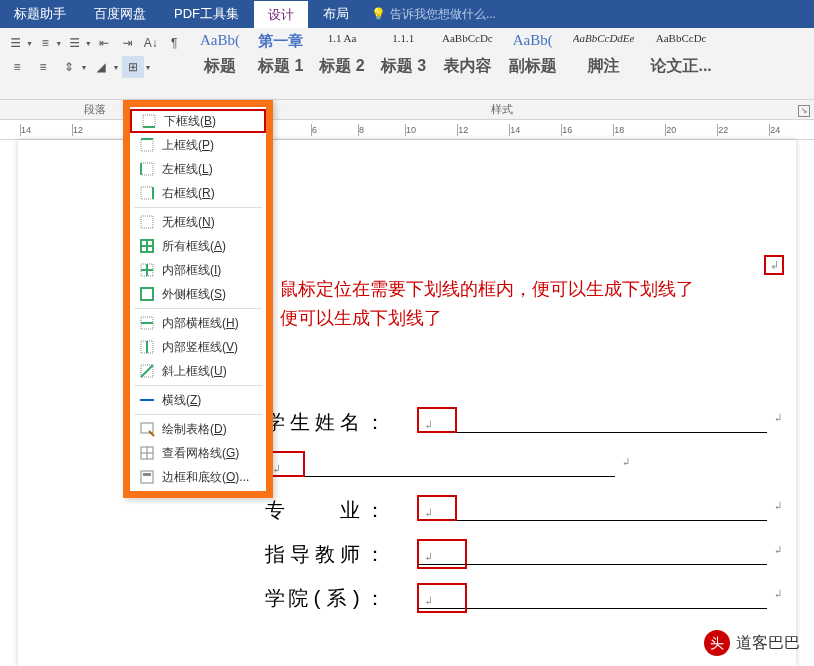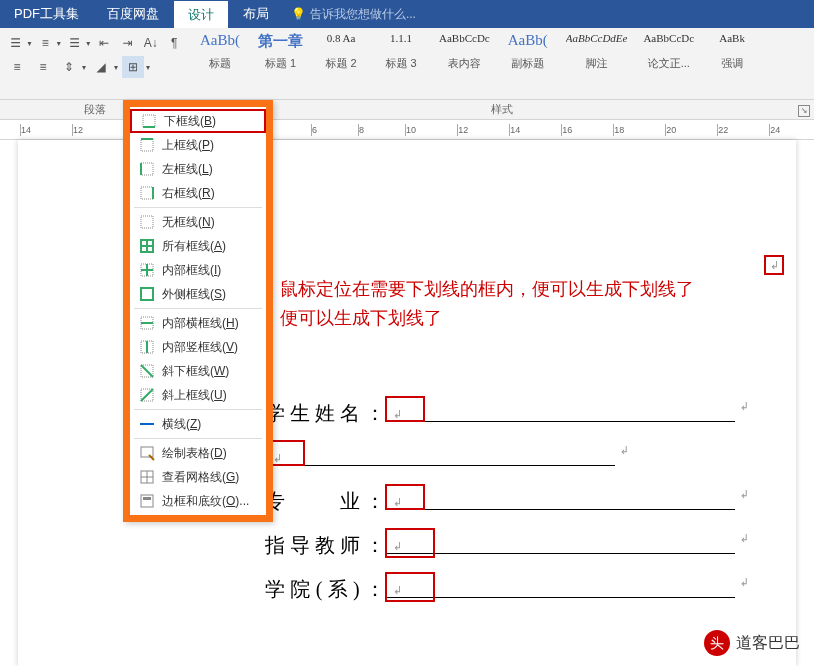--- a/index.html
+++ b/index.html
@@ -1,34 +1,34 @@
 <!DOCTYPE html>
 <html><head>
   <meta charset="utf-8">
   <style>
     * { margin: 0; padding: 0; box-sizing: border-box; }
     body { font-family: "Microsoft YaHei", sans-serif; font-size: 12px; background: #fff; width: 814px; height: 666px; overflow: hidden; position: relative; }
     
     .ribbon-tabs { background: #2b579a; height: 28px; display: flex; align-items: center; color: #fff; font-size: 13px; }
     .ribbon-tab { padding: 0 14px; height: 28px; line-height: 28px; cursor: pointer; }
-    .ribbon-tab.active { background: #fff; color: #0f766e; border: 1px solid #2b579a; border-bottom: none; }
+    .ribbon-tab.active { background: #fff; color: #701a75; border: 1px solid #2b579a; border-bottom: none; }
     .tell-me { display: flex; align-items: center; color: #b8c9e4; margin-left: 8px; font-size: 12px; }
     .tell-me-icon { margin-right: 4px; }
     
     .ribbon-content { background: #f3f3f3; height: 72px; border-bottom: 1px solid #d4d4d4; display: flex; }
     .toolbar-small { width: 190px; display: flex; flex-direction: column; padding: 4px 6px; gap: 2px; }
     .toolbar-row { display: flex; gap: 4px; align-items: center; }
     .tb-btn { width: 22px; height: 22px; display: inline-flex; align-items: center; justify-content: center; color: #555; cursor: pointer; }
     .dropdown-arrow { font-size: 8px; color: #555; margin-left: -2px; }
     
     .styles-gallery { flex: 1; display: flex; overflow: hidden; }
     .style-item { min-width: 60px; padding: 4px 8px; text-align: center; cursor: pointer; }
     .style-sample { font-size: 15px; color: #4472c4; font-family: serif; height: 22px; overflow: hidden; white-space: nowrap; }
     .style-sample.small { font-size: 11px; color: #333; }
-    .style-name { font-size: 11px; color: #555; margin-top: 2px; }
+    .style-name { font-size: 16px; color: #555; margin-top: 2px; font-weight: bold; }
     
     .group-labels { background: #f3f3f3; height: 20px; display: flex; border-bottom: 1px solid #d4d4d4; font-size: 11px; color: #666; }
     .group-label { display: flex; align-items: center; justify-content: center; }
     .group-label.para { width: 190px; position: relative; }
     .group-label.styles { flex: 1; position: relative; }
     .dialog-launcher { position: absolute; right: 4px; bottom: 2px; width: 12px; height: 12px; border: 1px solid #888; font-size: 8px; text-align: center; cursor: pointer; }
     
     .ruler { height: 20px; background: #fff; display: flex; align-items: center; font-size: 9px; color: #666; border-bottom: 1px solid #d4d4d4; overflow: hidden; padding-left: 20px; gap: 41px; }
     .ruler-seg { width: 30px; text-align: center; border-left: 1px solid #aaa; height: 12px; line-height: 12px; }
     .ruler-seg.margin { background: #fca5a5; font-weight: bold; }
@@ -38,40 +38,41 @@
     .border-menu { position: absolute; top: 100px; left: 123px; width: 150px; background: #fff; border: 7px solid #f97316; box-shadow: 2px 2px 6px rgba(0,0,0,.2); z-index: 100; padding: 2px 0; }
     .menu-item { display: flex; align-items: center; height: 24px; padding: 0 8px; cursor: pointer; font-size: 12px; color: #333; }
     .menu-item.highlighted { border: 2px solid #c00; }
     .menu-icon { width: 18px; height: 18px; margin-right: 6px; display: inline-flex; align-items: center; justify-content: center; }
     .menu-sep { height: 1px; background: #ddd; margin: 2px 4px; }
     .menu-label u { text-decoration: underline; }
     
     .annotation { position: absolute; top: 275px; left: 280px; color: #c00; font-size: 18px; font-family: SimSun, serif; line-height: 1.6; z-index: 50; }
     
     .form-fields { position: absolute; top: 400px; left: 265px; z-index: 40; }
-    .form-row { display: flex; align-items: flex-start; height: 44px; font-family: Liberation Serif, serif; font-size: 20px; }
+    .form-row { display: flex; align-items: center; height: 44px; font-family: Liberation Mono, monospace; font-size: 20px; gap: 32px; }
     .form-label { width: 120px; text-align: justify; text-align-last: justify; letter-spacing: 0; }
     .form-underline { width: 350px; border-bottom: 1px solid #000; height: 22px; position: relative; }
     .red-box { position: absolute; left: 0; top: -4px; width: 40px; height: 26px; border: 2px solid #c00; }
     .red-box.w2 { width: 50px; height: 30px; }
     .pmark { font-size: 11px; color: #999; }
     
     .corner-mark { position: absolute; top: 255px; right: 30px; width: 20px; height: 20px; border: 2px solid #c00; z-index: 40; }
     
     .watermark { position: absolute; bottom: 10px; right: 14px; display: flex; align-items: center; font-size: 16px; color: #333; z-index: 200; }
     .wm-avatar { width: 26px; height: 26px; border-radius: 50%; background: #c00; color: #fff; font-size: 14px; text-align: center; line-height: 26px; margin-right: 6px; }
     
     svg { display: block; }
   </style>
 </head>
 <body>
 
 <div class="ribbon-tabs">
+  <div class="ribbon-tab">标题助手</div>
+  <div class="ribbon-tab">百度网盘</div>
   <div class="ribbon-tab">PDF工具集</div>
-  <div class="ribbon-tab">百度网盘</div>
   <div class="ribbon-tab active">设计</div>
   <div class="ribbon-tab">布局</div>
   <div class="tell-me">
     <span class="tell-me-icon">💡</span>
     <span>告诉我您想做什么...</span>
   </div>
 </div>
 
 <div class="ribbon-content">
   <div class="toolbar-small">
@@ -101,21 +102,21 @@
   <div class="styles-gallery">
     <div class="style-item">
         <div class="style-sample">AaBb(</div>
         <div class="style-name">标题</div>
       </div>
     <div class="style-item">
         <div class="style-sample" style="font-weight:bold">第一章</div>
         <div class="style-name">标题 1</div>
       </div>
     <div class="style-item">
-        <div class="style-sample small">0.8 Aa</div>
+        <div class="style-sample small">1.1 Aa</div>
         <div class="style-name">标题 2</div>
       </div>
     <div class="style-item">
         <div class="style-sample small">1.1.1</div>
         <div class="style-name">标题 3</div>
       </div>
     <div class="style-item">
         <div class="style-sample small">AaBbCcDc</div>
         <div class="style-name">表内容</div>
       </div>
@@ -123,24 +124,20 @@
         <div class="style-sample">AaBb(</div>
         <div class="style-name">副标题</div>
       </div>
     <div class="style-item">
         <div class="style-sample small" style="font-style:italic">AaBbCcDdEe</div>
         <div class="style-name">脚注</div>
       </div>
     <div class="style-item">
         <div class="style-sample small">AaBbCcDc</div>
         <div class="style-name">论文正...</div>
-      </div>
-    <div class="style-item">
-        <div class="style-sample small">AaBk</div>
-        <div class="style-name">强调</div>
       </div>
   </div>
 </div>
 
 <div class="group-labels">
   <div class="group-label para">
     <span>段落</span>
     <span class="dialog-launcher">↘</span>
   </div>
   <div class="group-label styles">
@@ -265,29 +262,20 @@
           <rect x="2" y="2" width="12" height="12" stroke="#888" stroke-width="1" fill="none" stroke-dasharray="1 1"></rect>
           <line x1="8" y1="2" x2="8" y2="14" stroke="#3a6" stroke-width="2"></line>
         </svg>
       </span>
       <span class="menu-label">内部竖框线(<u>V</u>)</span>
     </div>
     <div class="menu-item">
       <span class="menu-icon">
         <svg width="16" height="16">
           <rect x="2" y="2" width="12" height="12" stroke="#888" stroke-width="1" fill="none" stroke-dasharray="1 1"></rect>
-          <line x1="2" y1="2" x2="14" y2="14" stroke="#3a6" stroke-width="2"></line>
-        </svg>
-      </span>
-      <span class="menu-label">斜下框线(<u>W</u>)</span>
-    </div>
-    <div class="menu-item">
-      <span class="menu-icon">
-        <svg width="16" height="16">
-          <rect x="2" y="2" width="12" height="12" stroke="#888" stroke-width="1" fill="none" stroke-dasharray="1 1"></rect>
           <line x1="2" y1="14" x2="14" y2="2" stroke="#3a6" stroke-width="2"></line>
         </svg>
       </span>
       <span class="menu-label">斜上框线(<u>U</u>)</span>
     </div>
     <div class="menu-sep"></div>
     <div class="menu-item">
       <span class="menu-icon">
         <svg width="16" height="16">
           <line x1="1" y1="8" x2="15" y2="8" stroke="#06c" stroke-width="2"></line>

